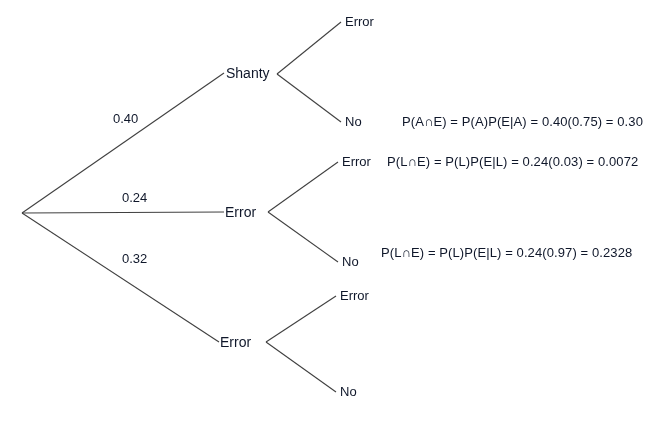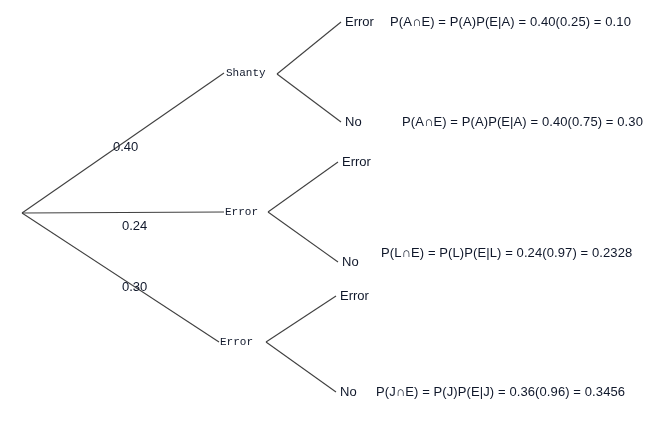--- a/index.html
+++ b/index.html
@@ -24,22 +24,22 @@
     height: 439px;
   }
   .lbl {
     position: absolute;
     white-space: nowrap;
     font-family: "Liberation Sans", sans-serif;
     font-size: 13px;
     line-height: 15px;
     color: #0f172a;
   }
-  .node-label { font-size: 11px; font-family: Liberation Mono, monospace; }
-  .prob-label { font-size: 13px; margin-top: 28px; }
+  .node-label { font-size: 14px; }
+  .prob-label { font-size: 13px; }
   .outcome-label { font-size: 13px; }
   .formula-label { font-size: 13px; letter-spacing: 0.1px; }
 </style>
 </head>
 <body>
 
 <div id="canvas">
 
   <svg id="tree-svg" viewBox="0 0 668 439">
     <g stroke="#404040" stroke-width="1.1" fill="none" shape-rendering="geometricPrecision">
@@ -56,35 +56,34 @@
       <line x1="268" y1="212" x2="338" y2="162"></line>
       <line x1="268" y1="212" x2="338" y2="262"></line>
 
       <line x1="266" y1="342" x2="336" y2="296"></line>
       <line x1="266" y1="342" x2="336" y2="392"></line>
     </g>
   </svg>
 
   <div class="lbl prob-label" style="left:113px; top:111px;">0.40</div>
   <div class="lbl prob-label" style="left:122px; top:190px;">0.24</div>
-  <div class="lbl prob-label" style="left:122px; top:251px;">0.30</div>
+  <div class="lbl prob-label" style="left:122px; top:251px;">0.32</div>
 
   <div class="lbl node-label" style="left:226px; top:66px;">Shanty</div>
   <div class="lbl node-label" style="left:225px; top:205px;">Error</div>
   <div class="lbl node-label" style="left:220px; top:335px;">Error</div>
 
   <div class="lbl outcome-label" style="left:345px; top:14px;">Error</div>
   <div class="lbl outcome-label" style="left:345px; top:114px;">No</div>
 
   <div class="lbl outcome-label" style="left:342px; top:154px;">Error</div>
   <div class="lbl outcome-label" style="left:342px; top:254px;">No</div>
 
   <div class="lbl outcome-label" style="left:340px; top:288px;">Error</div>
   <div class="lbl outcome-label" style="left:340px; top:384px;">No</div>
 
-  <div class="lbl formula-label" style="left:390px; top:14px;">P(A∩E) = P(A)P(E|A) = 0.40(0.25) = 0.10</div>
   <div class="lbl formula-label" style="left:402px; top:114px;">P(A∩E) = P(A)P(E|A) = 0.40(0.75) = 0.30</div>
 
+  <div class="lbl formula-label" style="left:387px; top:154px;">P(L∩E) = P(L)P(E|L) = 0.24(0.03) = 0.0072</div>
   <div class="lbl formula-label" style="left:381px; top:245px;">P(L∩E) = P(L)P(E|L) = 0.24(0.97) = 0.2328</div>
 
-  <div class="lbl formula-label" style="left:376px; top:384px;">P(J∩E) = P(J)P(E|J) = 0.36(0.96) = 0.3456</div>
 
 </div>
 
 </body></html>

